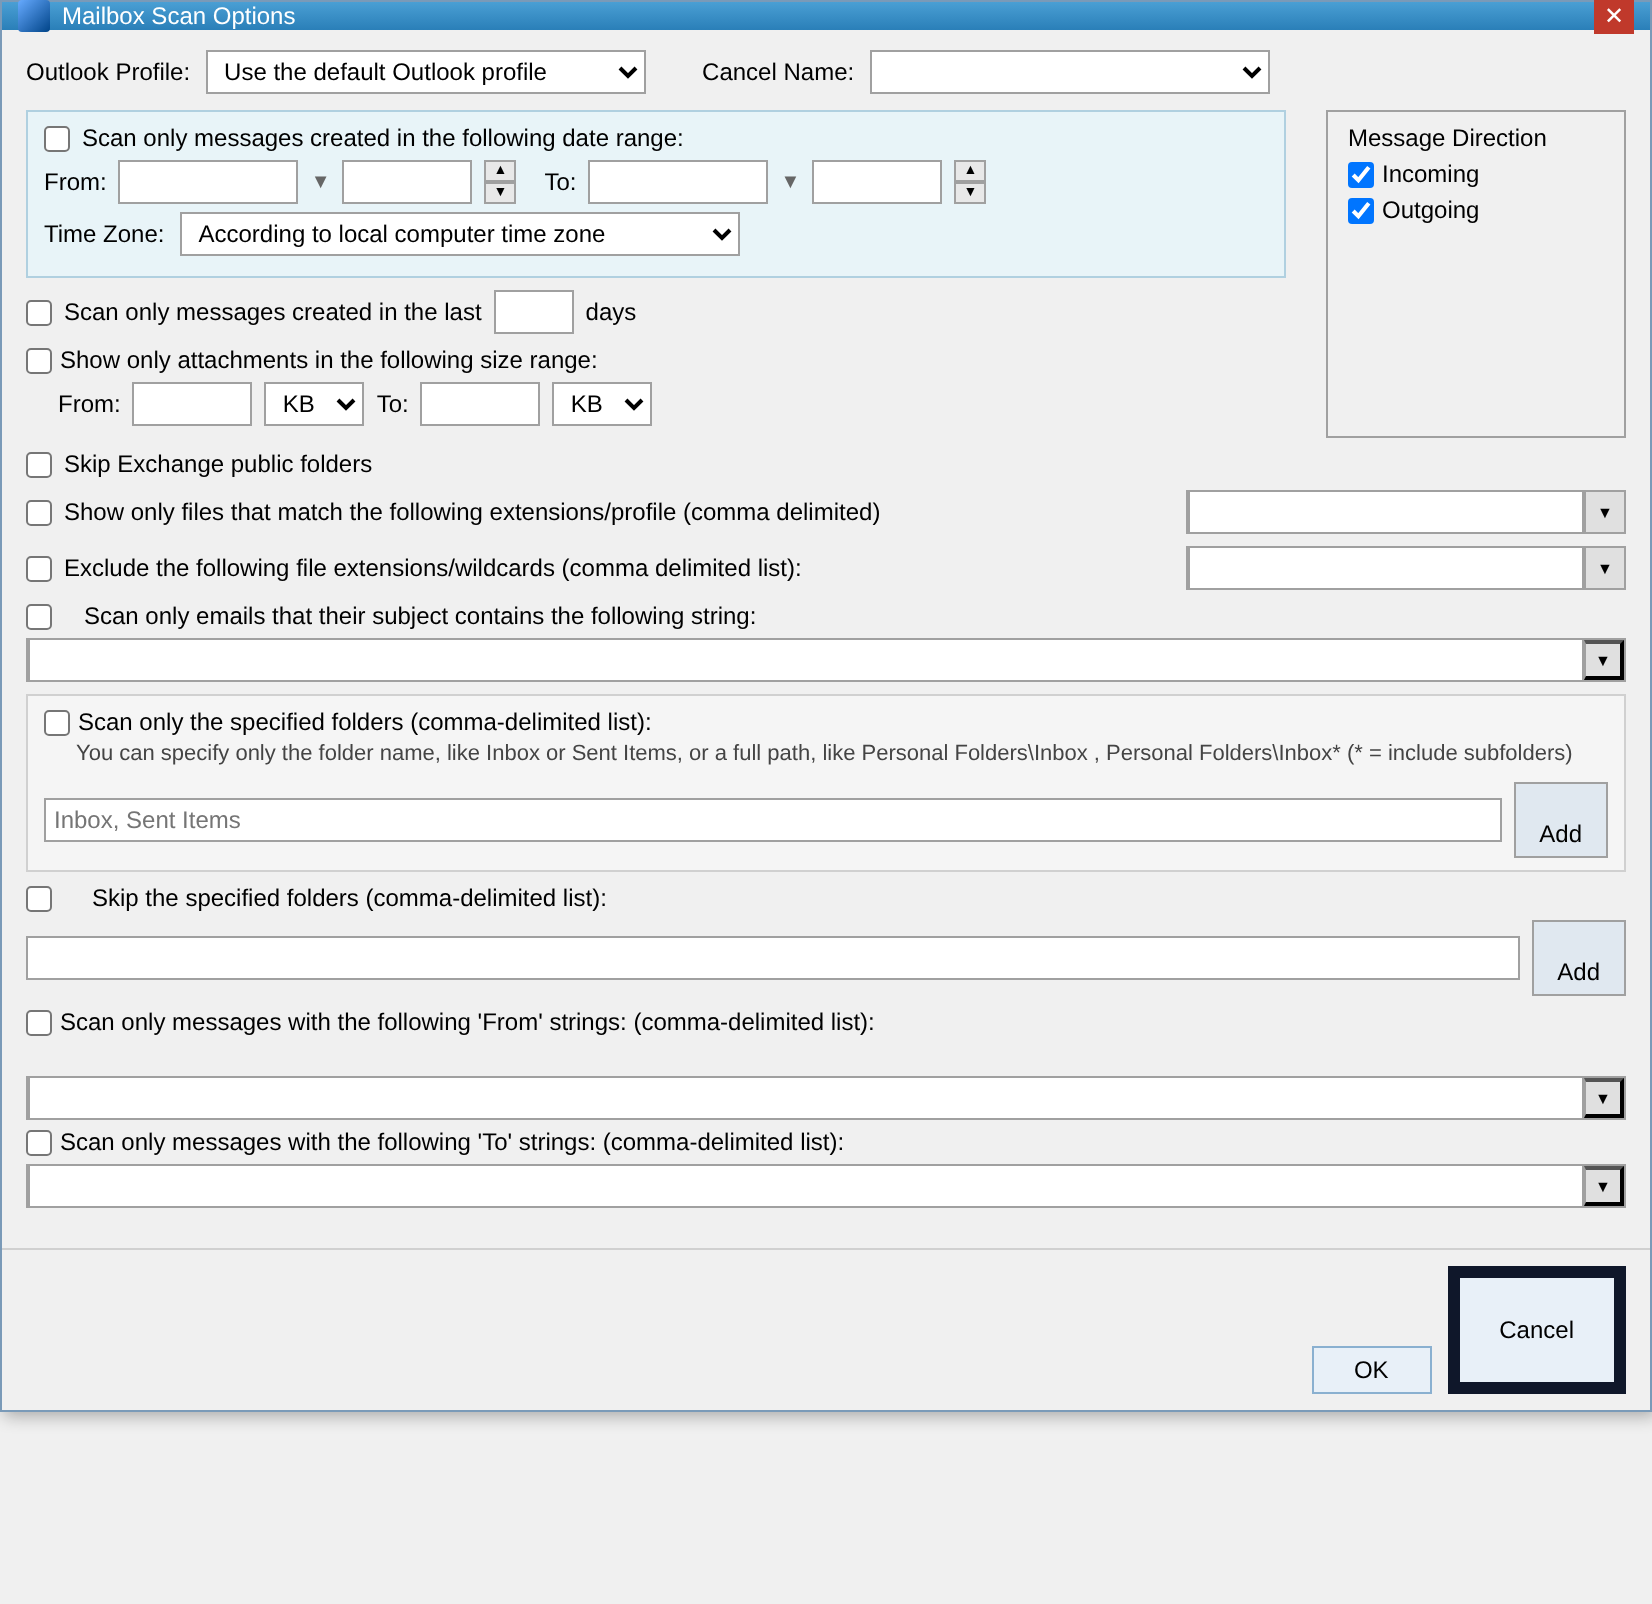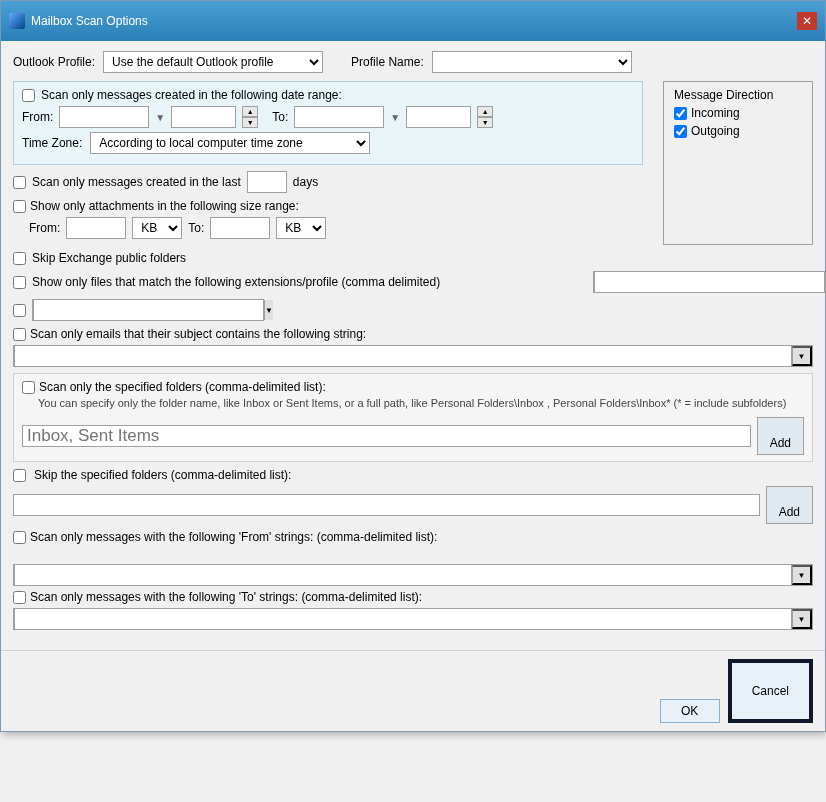--- a/index.html
+++ b/index.html
@@ -14,21 +14,21 @@
     }
     .window {
       width: 826px;
       background: #f0f0f0;
       border: 1px solid #7a9ab8;
       box-shadow: 2px 2px 8px rgba(0,0,0,0.3);
     }
     .titlebar {
       background: linear-gradient(to bottom, #4a9fd4, #2a7fb8);
       color: white;
-      height: 40px;
+      height: 14px;
       display: flex;
       align-items: center;
       padding: 0 8px;
       justify-content: space-between;
     }
     .titlebar-left {
       display: flex;
       align-items: center;
       gap: 6px;
     }
@@ -65,21 +65,21 @@
       border: 1px solid #a0a0a0;
       background: white;
       padding: 2px 4px;
       font-size: 12px;
       height: 22px;
     }
     input[type="text"], input[type="number"] {
       border: 1px solid #a0a0a0;
       background: white;
       padding: 2px 4px;
-      font-size: 17px;
+      font-size: 12px;
       height: 22px;
     }
     input[type="checkbox"] {
       width: 13px;
       height: 13px;
       cursor: pointer;
     }
     .profile-row {
       display: flex;
       align-items: center;
@@ -289,21 +289,21 @@
       background: #e8f0f8;
       border: 1px solid #8ab0d0;
       padding: 4px 20px;
       cursor: pointer;
       font-size: 12px;
       min-width: 60px;
       margin-top: 40px;
     }
     .cancel-button {
       background: #e8f0f8;
-      border: 4px solid #0f172a;
+      border: 6px solid #0f172a;
       padding: 4px 20px;
       cursor: pointer;
       font-size: 12px;
       min-width: 60px;
     }
     .middle-area {
       display: flex;
       gap: 20px;
       margin-bottom: 6px;
     }
@@ -329,21 +329,21 @@
     <button class="titlebar-close">✕</button>
   </div>
 
   <div class="content">
 
     <div class="profile-row">
       <span class="label">Outlook Profile:</span>
       <select class="profile-select">
         <option>Use the default Outlook profile</option>
       </select>
-      <span class="label" style="margin-left:20px;">Profile Name:</span>
+      <span class="label" style="margin-left:20px;">Cancel Name:</span>
       <select class="profile-name-select">
         <option value=""></option>
       </select>
     </div>
 
     <div class="middle-area">
       <div class="middle-left">
 
         <div class="date-range-section">
           <div class="date-row">
@@ -427,28 +427,29 @@
       <input type="checkbox" id="fileExtChk" style="">
       <label class="label" for="fileExtChk" style="flex:1;">Show only files that match the following extensions/profile (comma delimited)</label>
       <div class="combobox-container" style="width:220px;">
         <input type="text" class="combobox-input" style="">
         <button class="combobox-btn">▼</button>
       </div>
     </div>
 
     <div style="display:flex; align-items:center; gap:6px; margin-bottom:6px;">
       <input type="checkbox" id="excludeExtChk" style="">
+      <label class="label" for="excludeExtChk" style="flex:1;">Exclude the following file extensions/wildcards (comma delimited list):</label>
       <div class="combobox-container" style="width:220px;">
         <input type="text" class="combobox-input" style="">
         <button class="combobox-btn">▼</button>
       </div>
     </div>
 
     <div style="margin-bottom:4px;">
-      <div style="display:flex; align-items:flex-end; gap:4px; margin-bottom:4px;">
+      <div style="display:flex; align-items:flex-end; gap:16px; margin-bottom:4px;">
         <input type="checkbox" id="subjectFilterChk" style="">
         <label class="label" for="subjectFilterChk">Scan only emails that their subject contains the following string:</label>
       </div>
       <div class="wide-combobox-container">
         <input type="text" class="wide-combobox-input" style="">
         <button class="wide-combobox-btn">▼</button>
       </div>
     </div>
 
     <div class="folders-section" style="margin-top:6px;">
@@ -457,21 +458,21 @@
         <label class="label" for="foldersIncChk">Scan only the specified folders (comma-delimited list):</label>
       </div>
       <div class="folders-hint">You can specify only the folder name, like Inbox or Sent Items, or a full path, like Personal Folders\Inbox , Personal Folders\Inbox*  (* = include subfolders)</div>
       <div class="folders-input-row">
         <input type="text" class="folders-input" placeholder="Inbox, Sent Items" style="">
         <button class="add-button">Add</button>
       </div>
     </div>
 
     <div class="skip-section">
-      <div style="display:flex; align-items:center; gap:8px; margin-bottom:4px;">
+      <div style="display:flex; align-items:center; gap:20px; margin-bottom:4px;">
         <input type="checkbox" id="skipFoldersChk" style="">
         <label class="label" for="skipFoldersChk">Skip the specified folders (comma-delimited list):</label>
       </div>
       <div class="skip-input-row">
         <input type="text" class="skip-input" style="">
         <button class="add-button">Add</button>
       </div>
     </div>
 
     <div style="margin-bottom:4px;">

